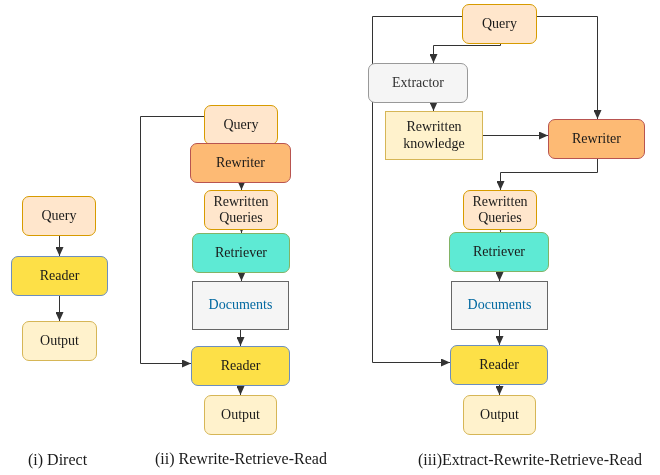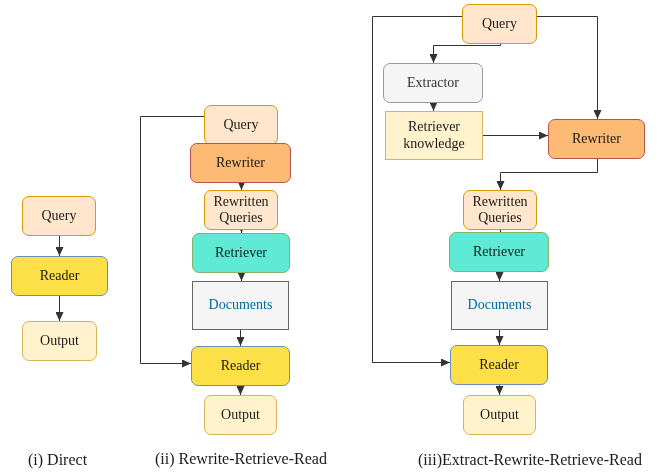--- a/index.html
+++ b/index.html
@@ -95,22 +95,22 @@
     <div class="node round orange" style="left:204px; top:190px; width:74px; height:33px;">Rewritten Queries</div>
     <div class="node round green" style="left:192px; top:233px; width:98px; height:32px;">Retriever</div>
     <div class="node gray" style="left:192px; top:281px; width:97px; height:49px;">Documents</div>
     <div class="node round blue" style="left:191px; top:346px; width:99px; height:34px;">Reader</div>
     <div class="node round yellow" style="left:204px; top:395px; width:73px; height:22px;">Output</div>
     <div class="caption" style="left:155px; top:450px;">(ii) Rewrite-Retrieve-Read</div>
   </div>
 
   <div>
     <div class="node round orange" style="left:462px; top:4px; width:75px; height:25px;">Query</div>
-    <div class="node round graylight" style="left:383px; top:63px; width:100px; height:31px;">Extractor</div>
-    <div class="node yellow" style="left:385px; top:111px; width:98px; height:49px;">Retriever knowledge</div>
+    <div class="node round graylight" style="left:368px; top:63px; width:100px; height:31px;">Extractor</div>
+    <div class="node yellow" style="left:385px; top:111px; width:98px; height:49px;">Rewritten knowledge</div>
     <div class="node round red" style="left:548px; top:119px; width:97px; height:34px;">Rewriter</div>
     <div class="node round orange" style="left:463px; top:190px; width:74px; height:33px;">Rewritten Queries</div>
     <div class="node round green" style="left:449px; top:232px; width:100px; height:33px;">Retriever</div>
     <div class="node gray" style="left:451px; top:281px; width:97px; height:49px;">Documents</div>
     <div class="node round blue" style="left:450px; top:345px; width:98px; height:34px;">Reader</div>
     <div class="node round yellow" style="left:463px; top:395px; width:73px; height:23px;">Output</div>
     <div class="caption" style="left:418px; top:451px;">(iii)Extract-Rewrite-Retrieve-Read</div>
   </div>
 
 </div>

